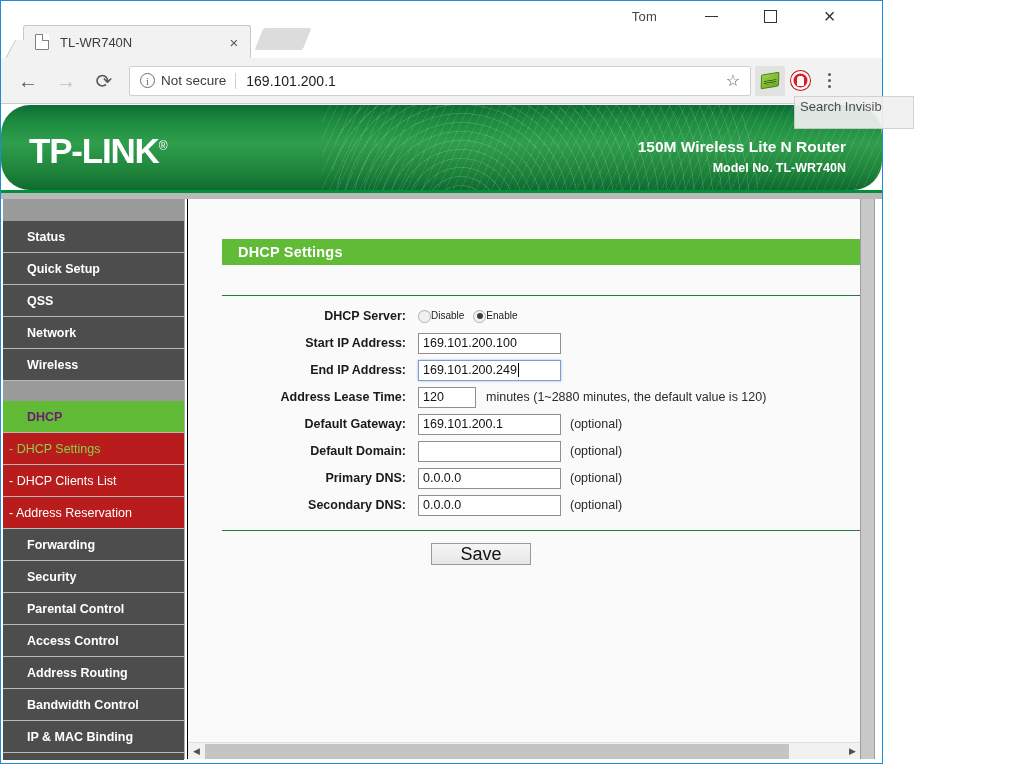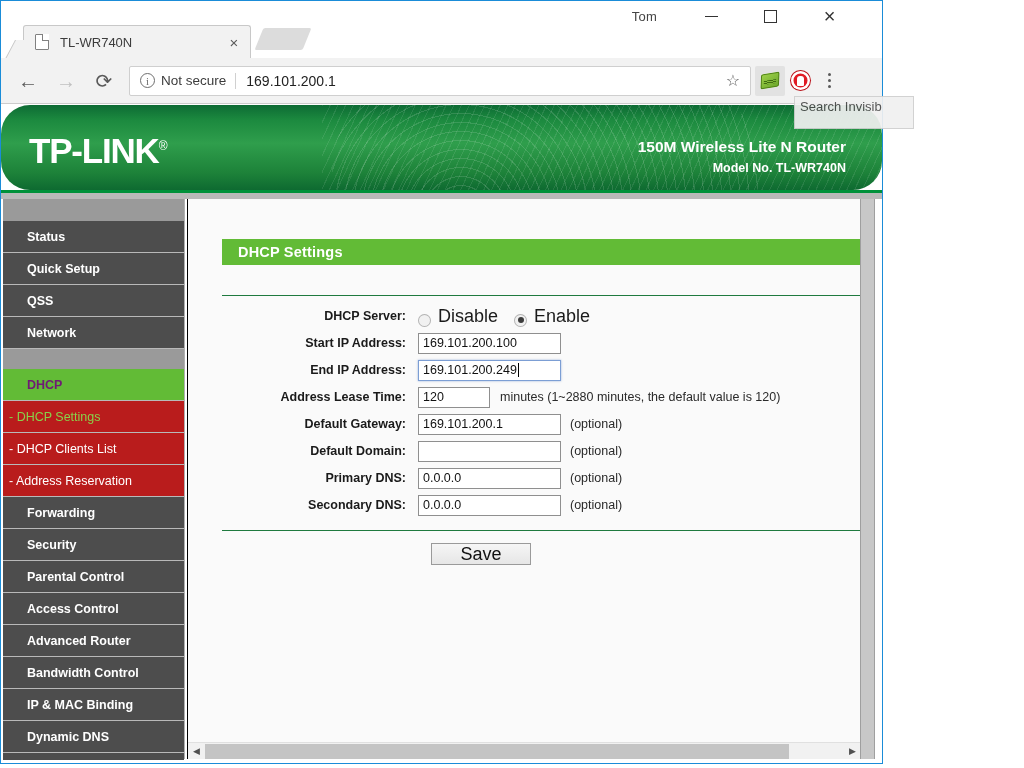--- a/index.html
+++ b/index.html
@@ -356,21 +356,21 @@
   }
   .flabel {
     width: 196px;
     text-align: right;
     padding-right: 12px;
     font-size: 12.5px;
     color: #1a1a1a;
     font-weight: bold;
     white-space: nowrap;
   }
-  .radio-group { display: flex; align-items: flex-end; gap: 7px; font-size: 18px; color: #1a1a1a; }
+  .radio-group { display: flex; align-items: flex-start; font-size: 10px; color: #1a1a1a; }
   .radio {
     width: 13px; height: 13px;
     border-radius: 50%;
     background: #f1f1f1;
     box-shadow: inset 0 0 0 1px #b3b3b3;
     display: inline-block;
     position: relative;
     flex: none;
   }
   .radio.checked::after {
@@ -385,21 +385,21 @@
     height: 21px;
     border: 1px solid #8f8f8f;
     background: #ffffff;
     font-size: 12.5px;
     color: #111;
     display: flex; align-items: center;
     padding: 0 4px;
     font-family: "Liberation Sans", sans-serif;
   }
   .tbox.w-ip { width: 143px; }
-  .tbox.w-lease { width: 72px; }
+  .tbox.w-lease { width: 58px; }
   .tbox.focused {
     border: 1px solid #7c9ed4;
     box-shadow: 0 0 2px rgba(90,130,200,.6);
     position: relative;
   }
   .caret {
     display: inline-block;
     width: 1px; height: 14px;
     background: #000;
     margin-left: 1px;
@@ -535,29 +535,30 @@
 
     <div class="body-area">
 
       <div class="sidebar">
         <div class="sb-top-pad"></div>
 
         <div class="sb-item">Status</div>
         <div class="sb-item">Quick Setup</div>
         <div class="sb-item">QSS</div>
         <div class="sb-item">Network</div>
+        <div class="sb-item">Wireless</div>
         <div class="sb-item active-parent">DHCP</div>
         <div class="sb-item sub active">- DHCP Settings</div>
         <div class="sb-item sub">- DHCP Clients List</div>
         <div class="sb-item sub">- Address Reservation</div>
         <div class="sb-item">Forwarding</div>
         <div class="sb-item">Security</div>
         <div class="sb-item">Parental Control</div>
         <div class="sb-item">Access Control</div>
-        <div class="sb-item">Advanced Router</div>
+        <div class="sb-item">Address Routing</div>
         <div class="sb-item">Bandwidth Control</div>
         <div class="sb-item">IP &amp; MAC Binding</div>
         <div class="sb-item">Dynamic DNS</div>
         <div class="sb-item">System Tools</div>
       </div>
 
       <div class="content">
         <div class="content-inner">
 
           <div class="section-title">DHCP Settings</div>

